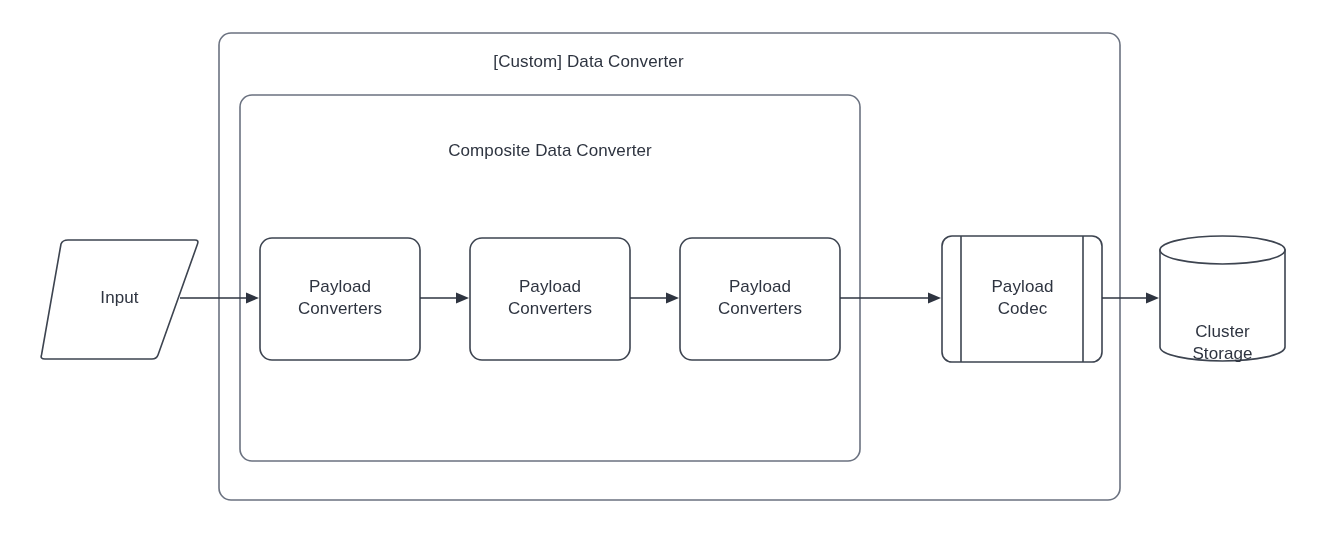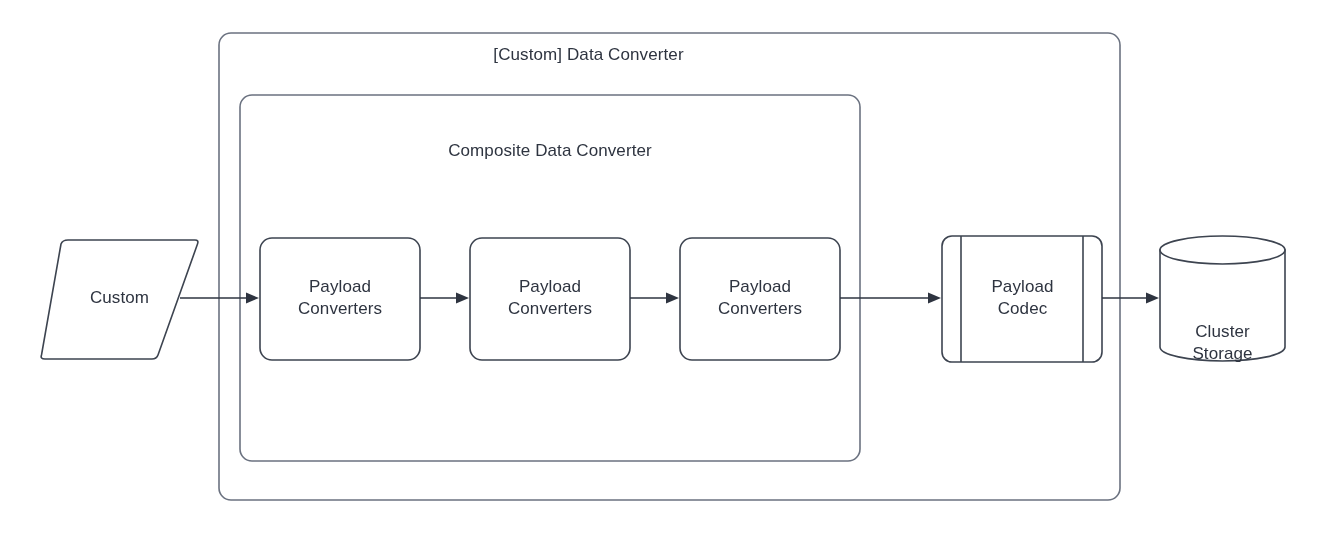--- a/index.html
+++ b/index.html
@@ -122,25 +122,25 @@
       <path class="edge-head" d="M 941 298 L 928 292.5 L 928 303.5 Z"></path>
     </g>
 
     <g>
       <line class="edge-line" x1="1102" y1="298" x2="1149" y2="298"></line>
       <path class="edge-head" d="M 1159 298 L 1146 292.5 L 1146 303.5 Z"></path>
     </g>
 
   </svg>
 
-  <div class="lbl lbl-group-title" style="left: 219px; top: 44px; width: 739px;">[Custom] Data Converter</div>
+  <div class="lbl lbl-group-title" style="left: 219px; top: 51px; width: 739px;">[Custom] Data Converter</div>
 
   <div class="lbl lbl-group-title" style="left: 240px; top: 140px; width: 620px;">Composite Data Converter</div>
 
-  <div class="lbl lbl-node" style="left: 41px; top: 287px; width: 157px;">Custom</div>
+  <div class="lbl lbl-node" style="left: 41px; top: 287px; width: 157px;">Input</div>
 
   <div class="lbl lbl-node" style="left: 260px; top: 276px; width: 160px;">Payload
 Converters</div>
 
   <div class="lbl lbl-node" style="left: 470px; top: 276px; width: 160px;">Payload
 Converters</div>
 
   <div class="lbl lbl-node" style="left: 680px; top: 276px; width: 160px;">Payload
 Converters</div>
 

